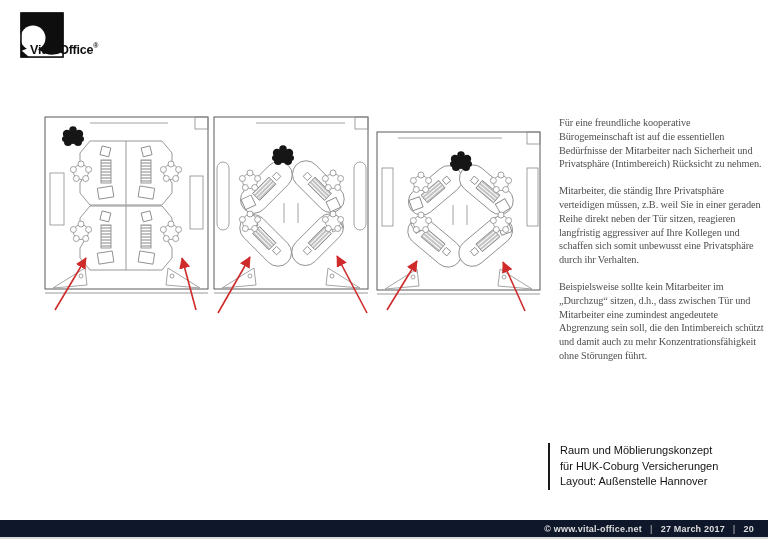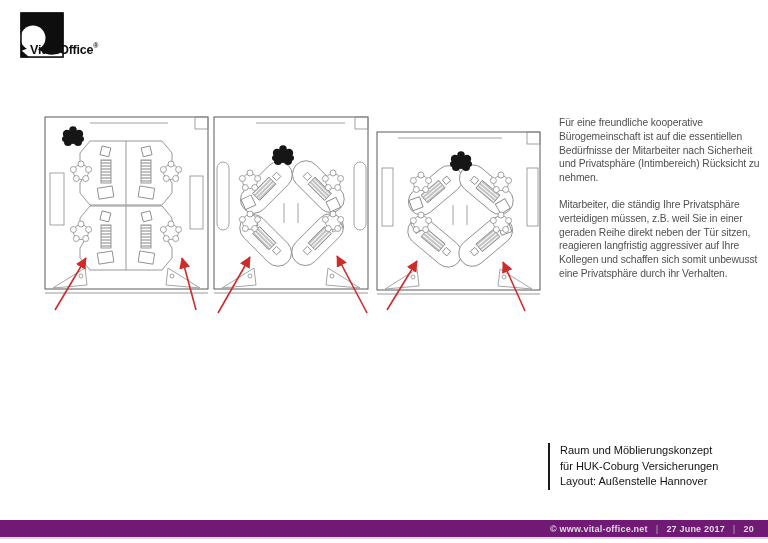--- a/index.html
+++ b/index.html
@@ -18,31 +18,31 @@
   .logo .logo-text sup{font-size:7px;vertical-align:6px;}
   
   .heading{
     position:absolute;left:559px;top:63px;width:202px;
     font-size:11px;line-height:15px;color:#131313;
   }
   .bodytext{
     position:absolute;left:559px;top:116px;width:205px;
     font-size:10.3px;line-height:13.8px;color:#4f4f4f;letter-spacing:-0.1px;
   }
-  .bodytext p{margin:0 0 13px 0;}
+  .bodytext p{margin:0 0 13px 0;font-family:Liberation Serif, serif;}
   .project{
     position:absolute;left:548px;top:443px;width:215px;
     border-left:2px solid #1a1a1a;padding-left:10px;
     font-size:11px;line-height:15.5px;color:#131313;
   }
   
   .plans{position:absolute;left:40px;top:110px;width:512px;height:212px;}
   
   .footer{
-    position:absolute;left:0;top:520px;width:768px;height:17px;background:#701a75;
+    position:absolute;left:0;top:520px;width:768px;height:17px;background:#0f172a;
     display:flex;align-items:center;justify-content:flex-end;
     font-size:9px;font-weight:bold;color:#dedede;letter-spacing:0.2px;
   }
   .footer .sep{color:#8d8d8d;margin:0 8px;}
   .footer .page-num{margin-right:14px;}
   .footer-shadow{position:absolute;left:0;top:537px;width:768px;height:2px;background:#d9d9d9;}
 </style>
 </head>
 <body>
 
@@ -56,20 +56,21 @@
       <path d="M1,38 L9,45 L1,45 Z" fill="#0e0e0e"></path>
       <rect x="1" y="1" width="42" height="44" fill="none" stroke="#0e0e0e" stroke-width="1.5"></rect>
     </svg>
     <span class="logo-text"><span>Vital-Office</span><sup>®</sup></span>
   </div>
 
 
   <div class="bodytext">
     <p>Für eine freundliche kooperative Bürogemeinschaft ist auf die essentiellen Bedürfnisse der Mitarbeiter nach Sicherheit und Privatsphäre (Intimbereich) Rücksicht zu nehmen.</p>
     <p>Mitarbeiter, die ständig Ihre Privatsphäre verteidigen müssen, z.B. weil Sie in einer geraden Reihe direkt neben der Tür sitzen, reagieren langfristig aggressiver auf Ihre Kollegen und schaffen sich somit unbewusst eine Privatsphäre durch ihr Verhalten.</p>
+    <p>Beispielsweise sollte kein Mitarbeiter im „Durchzug“ sitzen, d.h., dass zwischen Tür und Mitarbeiter eine zumindest angedeutete Abgrenzung sein soll, die den Intimbereich schützt und damit auch zu mehr Konzentrationsfähigkeit ohne Störungen führt.</p>
   </div>
 
   <div class="project">
     <div>Raum und Möblierungskonzept</div>
     <div>für HUK-Coburg Versicherungen</div>
     <div>Layout: Außenstelle Hannover</div>
   </div>
 
   <div class="plans">
   <svg width="512" height="212" viewBox="0 0 512 212">
@@ -193,19 +194,19 @@
       <use href="#door" transform="translate(492,179) scale(-1,1)"></use>
       <line x1="347" y1="200" x2="377" y2="151" stroke="#cf2b2b" stroke-width="1.6" marker-end="url(#arrowhead)"></line>
       <line x1="485" y1="201" x2="463" y2="152" stroke="#cf2b2b" stroke-width="1.6" marker-end="url(#arrowhead)"></line>
     </g>
   </svg>
   </div>
 
   <div class="footer">
     <span>©  www.vital-office.net</span>
     <span class="sep">|</span>
-    <span>27 June 2017</span>
+    <span>27 March 2017</span>
     <span class="sep">|</span>
     <span class="page-num">20</span>
   </div>
   <div class="footer-shadow"></div>
 
 </div>
 
 </body></html>

